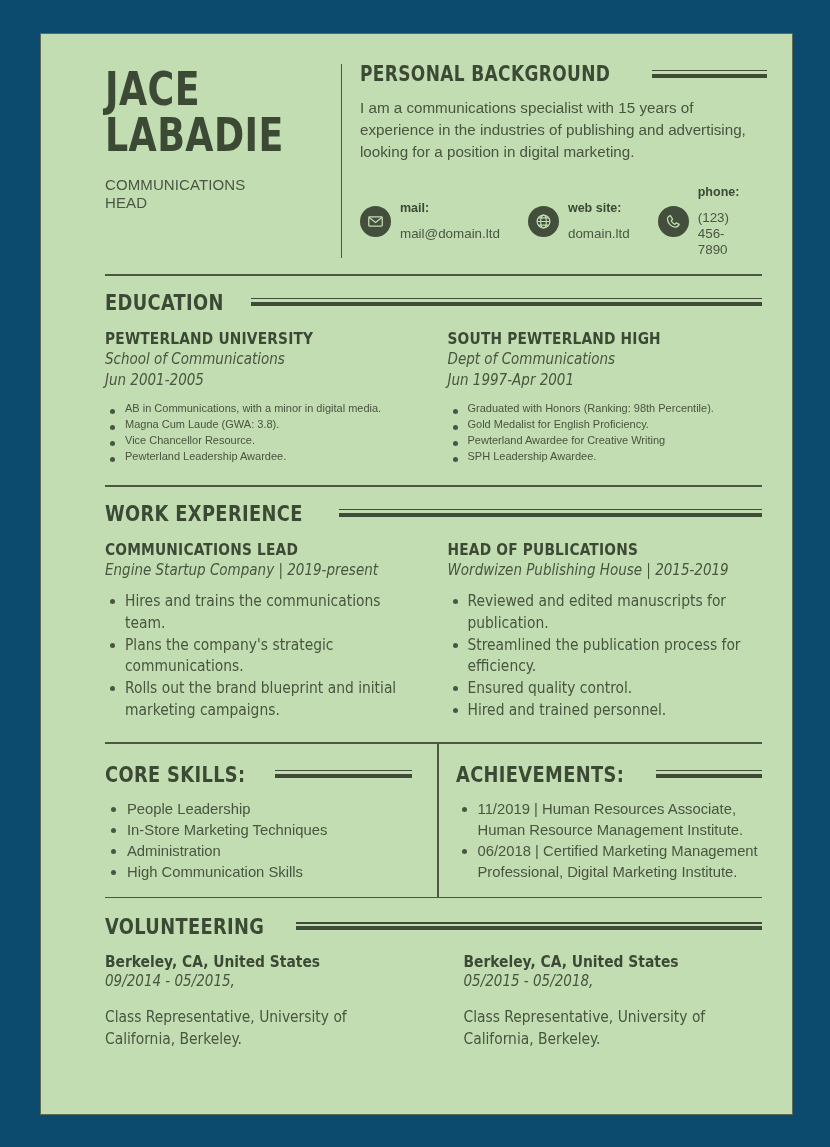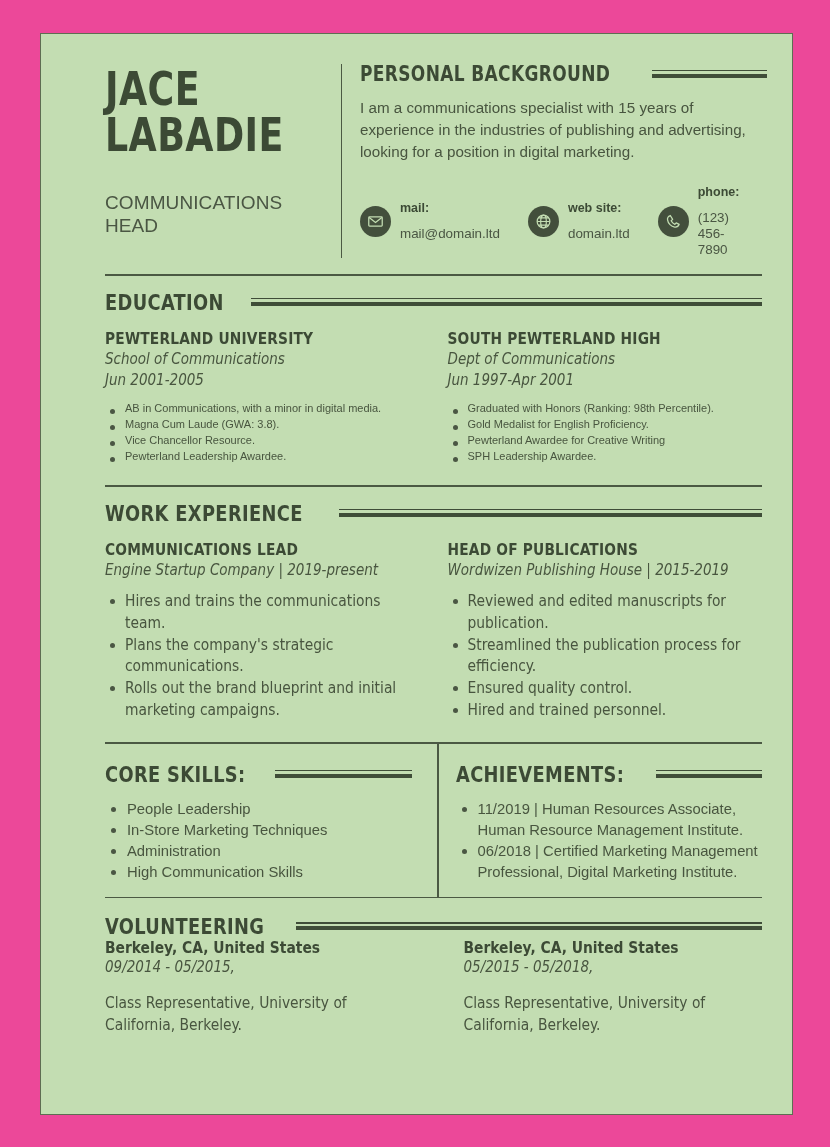--- a/index.html
+++ b/index.html
@@ -5,21 +5,21 @@
   html,body{margin:0;padding:0;}
   body{
     width:830px;height:1147px;
     background:#c6e0b4;
     font-family:"Liberation Sans", sans-serif;
     color:#3e4b37;
     overflow:hidden;
   }
   .page{
     position:absolute;left:0;top:0;width:830px;height:1147px;
-    background:#ec4899;
+    background:#0c4a6e;
   }
   .frame{
     position:absolute;left:40px;top:33px;
     width:753px;height:1082px;
     border:1.5px solid #5e6d52;
     box-sizing:border-box;
     background:#c3ddb2;
   }
   .inner{
     position:absolute;left:64px;top:28px;right:30px;
@@ -34,22 +34,22 @@
     font-size:47px;
     line-height:0.98;
     letter-spacing:0.5px;
     color:#3c4a35;
     transform:scaleX(0.86);
     transform-origin:left top;
     white-space:nowrap;
   }
   .name .l2{display:block;}
   .role{
-    margin-top:34px;
-    font-size:19px;
+    margin-top:18px;
+    font-size:15px;
     line-height:1.18;
     color:#4a5643;
     letter-spacing:0.1px;
   }
   .vrule{
     flex:0 0 1px;width:1.5px;background:#4b5943;
     align-self:stretch;margin:2px 0 0 0;min-height:178px;
   }
   .bg-block{flex:1;padding-left:18px;}
 
@@ -326,21 +326,21 @@
       </div>
 
       <div class="hsep"></div>
 
       <div style="margin-top:16px;">
         <div class="sec-head">
           <div class="sec-title big">VOLUNTEERING</div>
           <div class="rule-deco"></div>
         </div>
 
-        <div class="cols" style="gap:32px;">
+        <div class="cols" style="margin-top:14px;gap:32px;">
           <div class="col left">
             <div class="vol-title">Berkeley, CA, United States</div>
             <div class="vol-date">09/2014 - 05/2015,</div>
             <div class="vol-desc">Class Representative, University of California, Berkeley.</div>
           </div>
           <div class="col right">
             <div class="vol-title">Berkeley, CA, United States</div>
             <div class="vol-date">05/2015 - 05/2018,</div>
             <div class="vol-desc">Class Representative, University of California, Berkeley.</div>
           </div>

